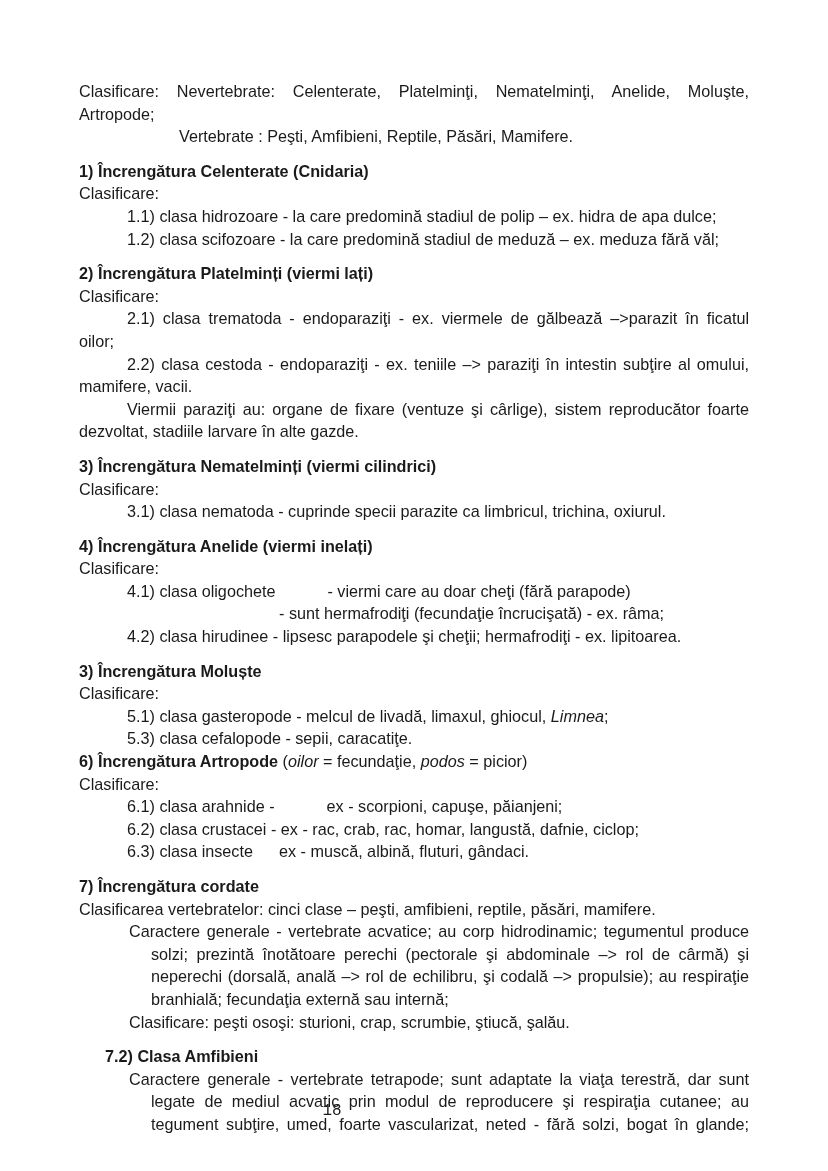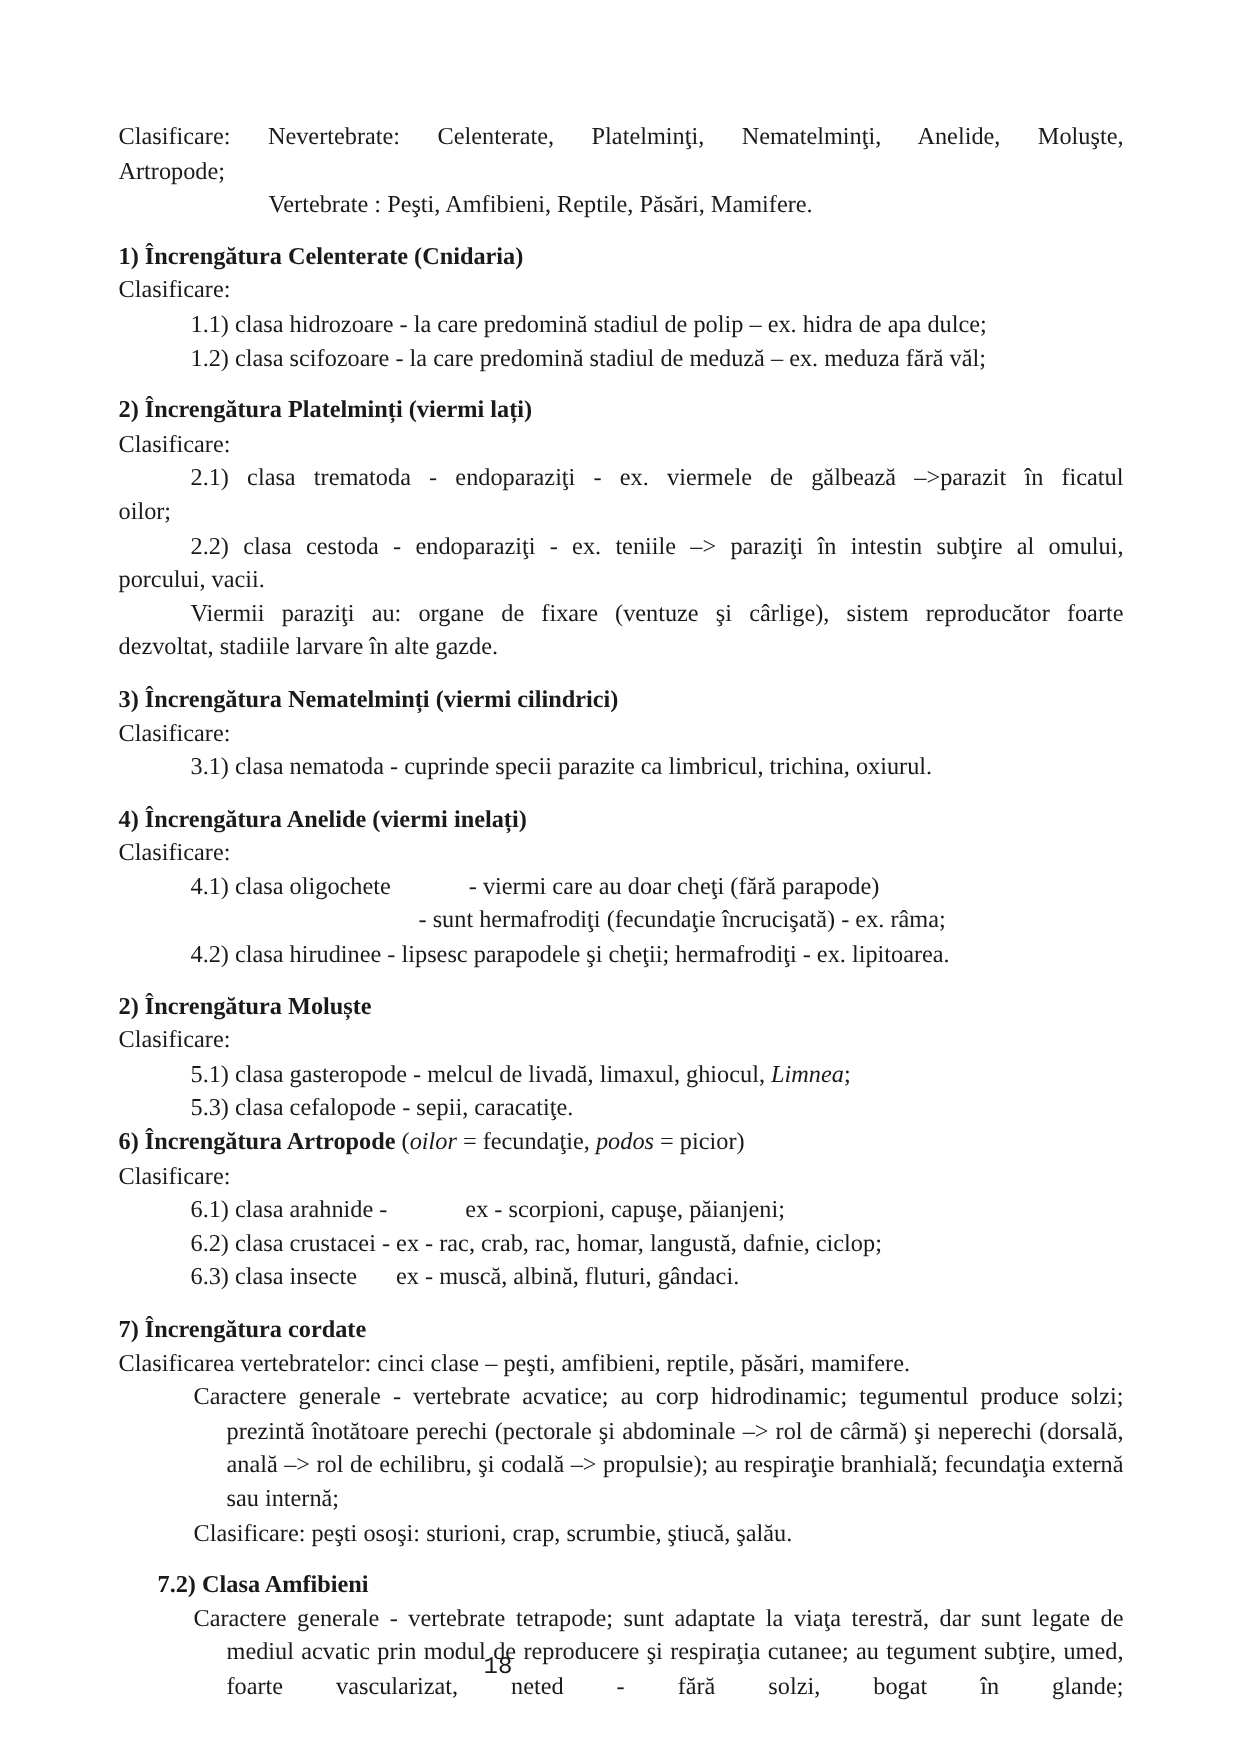--- a/index.html
+++ b/index.html
@@ -1,19 +1,19 @@
 <!DOCTYPE html>
 <html><head>
   <meta charset="utf-8">
   <style>
     html, body { margin: 0; padding: 0; background: #ffffff; }
     body { width: 828px; height: 1171px; position: relative; overflow: hidden; }
     .page {
       position: absolute; left: 79px; top: 80px; width: 670px;
-      font-family: Liberation Serif, serif;
+      font-family: Liberation Sans, sans-serif;
       font-size: 16.2px; color: #1a1a1a; line-height: 22.6px;
     }
     .ln { white-space: nowrap; height: 22.6px; }
     .just { text-align: justify; text-align-last: justify; white-space: normal; }
     .b { font-weight: bold; margin-top: 12px; }
     .i { font-style: italic; }
     .ind1 { padding-left: 48px; }
     .ind100 { padding-left: 100px; }
     .ind2 { padding-left: 26px; }
     .ind3 { padding-left: 50px; }
@@ -40,37 +40,37 @@
   <div class="ln b">1) Încrengătura Celenterate (Cnidaria)</div>
   <div class="ln">Clasificare:</div>
   <div class="ln ind1">1.1) clasa hidrozoare - la care predomină stadiul de polip  – ex. hidra de apa dulce;</div>
   <div class="ln ind1">1.2) clasa scifozoare - la care predomină stadiul de meduză – ex. meduza fără văl;</div>
 
   <div class="ln b">2) Încrengătura Platelminți (viermi lați)</div>
   <div class="ln">Clasificare:</div>
   <div class="ln ind1 just">2.1) clasa trematoda - endoparaziţi - ex. viermele de gălbează –&gt;parazit în ficatul</div>
   <div class="ln">oilor;</div>
   <div class="ln ind1 just">2.2) clasa cestoda  - endoparaziţi - ex. teniile –&gt; paraziţi în intestin subţire al omului,</div>
-  <div class="ln">porcului, vacii.</div>
+  <div class="ln">mamifere, vacii.</div>
   <div class="ln ind1 just">Viermii paraziţi au: organe de fixare (ventuze şi cârlige), sistem reproducător foarte</div>
   <div class="ln">dezvoltat, stadiile larvare în alte gazde.</div>
 
   <div class="ln b">3) Încrengătura Nematelminți (viermi cilindrici)</div>
   <div class="ln">Clasificare:</div>
   <div class="ln ind1">3.1) clasa nematoda - cuprinde specii parazite ca limbricul, trichina, oxiurul.</div>
 
   <div class="ln b">4) Încrengătura Anelide (viermi inelați)</div>
   <div class="ln">Clasificare:</div>
   <div class="ln ind1">
     <span>4.1) clasa oligochete</span><span class="gap" style="width:52px"></span><span>- viermi care au doar cheţi (fără  parapode)</span>
   </div>
   <div class="ln" style="padding-left:200px">- sunt hermafrodiţi (fecundaţie încrucişată) - ex. râma;</div>
   <div class="ln ind1">4.2) clasa hirudinee - lipsesc parapodele şi cheţii; hermafrodiţi - ex. lipitoarea.</div>
 
-  <div class="ln b">2) Încrengătura Moluște</div>
+  <div class="ln b">3) Încrengătura Moluște</div>
   <div class="ln">Clasificare:</div>
   <div class="ln ind1">
     <span>5.1) clasa gasteropode - melcul de livadă, limaxul, ghiocul, </span><span class="i">Limnea</span><span>;</span>
   </div>
   <div class="ln ind1">5.3) clasa cefalopode - sepii, caracatiţe.</div>
 
   <div class="ln">
     <span class="b">6) Încrengătura Artropode</span><span> (</span><span class="i">oilor</span><span> = fecundaţie, </span><span class="i">podos</span><span> = picior)</span>
   </div>
   <div class="ln">Clasificare:</div>

